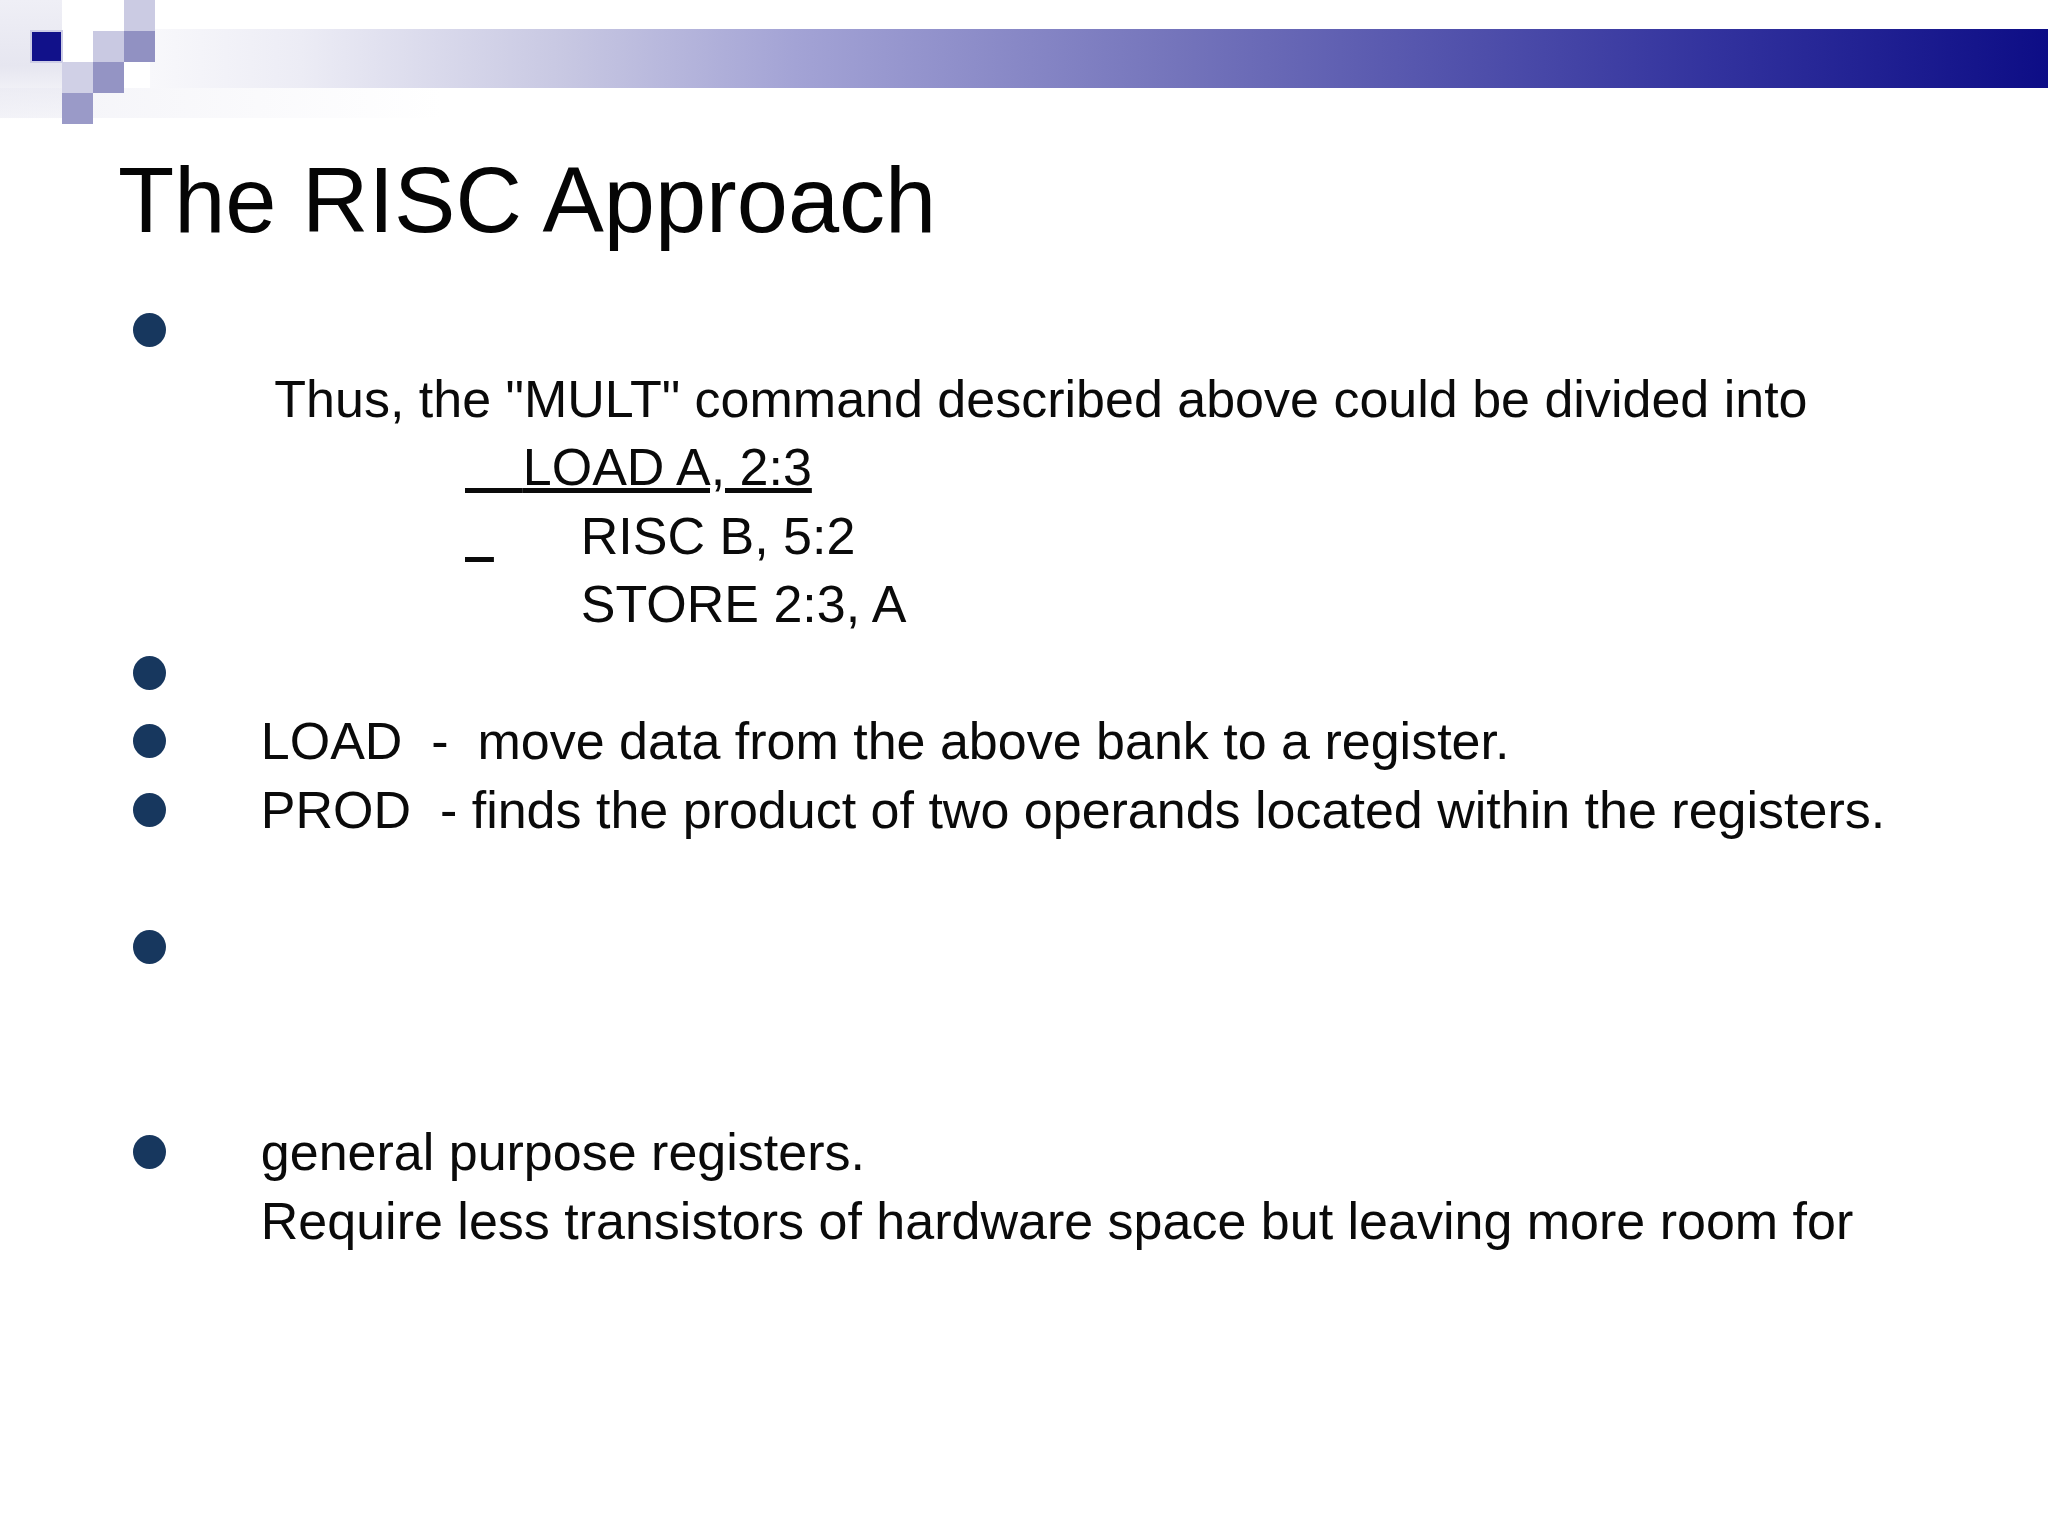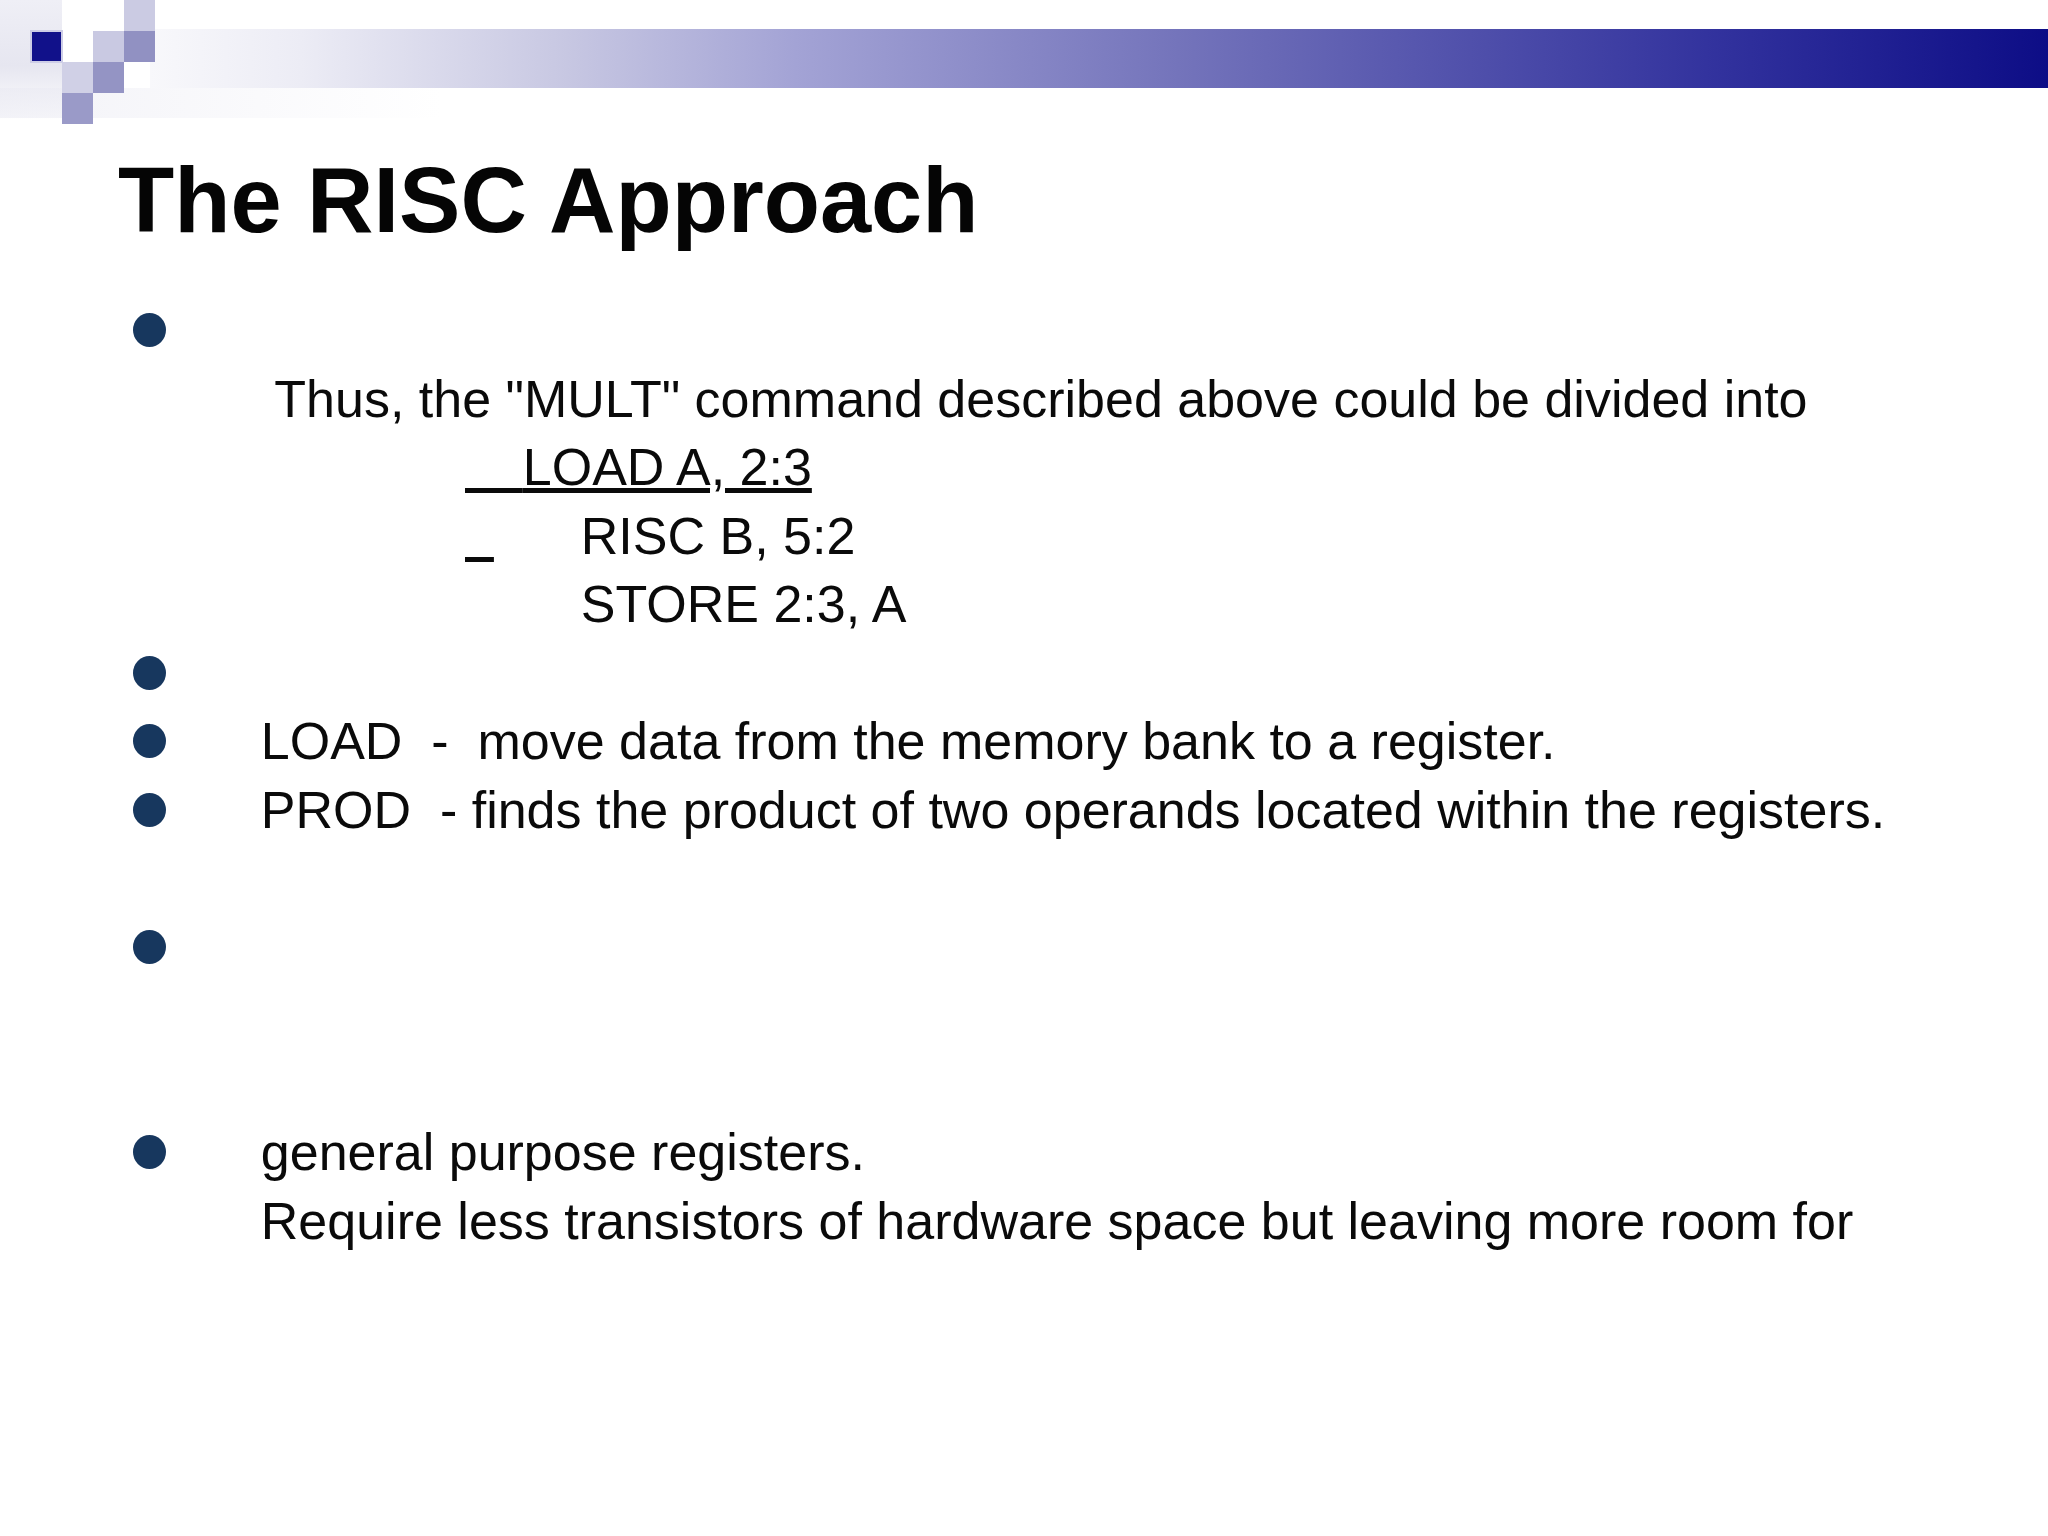--- a/index.html
+++ b/index.html
@@ -32,21 +32,21 @@
   .sq-navy{left:30px;top:30px;width:33px;height:33px;background:#11118a;border:2px solid #cdcde6;box-sizing:border-box;}
   .sq-l1{left:93px;top:31px;width:31px;height:31px;background:#c9c9e2;}
   .sq-l2{left:124px;top:0;width:31px;height:31px;background:#cbcbe3;}
   .sq-m1{left:124px;top:31px;width:31px;height:31px;background:#9191c2;}
   .sq-l3{left:62px;top:62px;width:31px;height:31px;background:#d0d0e6;}
   .sq-m2{left:93px;top:62px;width:31px;height:31px;background:#9494c4;}
   .sq-m3{left:62px;top:93px;width:31px;height:31px;background:#9a9ac8;}
   
   .title{
     position:absolute;left:118px;top:150px;
-    font-size:92px;font-weight:bold;line-height:1.1;
+    font-size:92px;font-weight:normal;line-height:1.1;
     color:#050505;white-space:nowrap;
   }
   
   .content{
     position:absolute;left:133px;top:296px;right:30px;
   }
   .line{
     position:relative;
     height:68.5px;line-height:68.5px;
     font-size:52px;white-space:pre;
@@ -93,21 +93,21 @@
   </div>
 
 
   <div class="line code-b">
     <span>STORE 2:3, A</span>
   </div>
 
   <div class="line"></div>
 
   <div class="line bullet">
-    <span class="dot"></span><span>LOAD  -  move data from the memory bank to a register.</span>
+    <span class="dot"></span><span>LOAD  -  move data from the above bank to a register.</span>
   </div>
 
   <div class="line bullet">
     <span class="dot"></span><span>PROD  - finds the product of two operands located within the registers.</span>
   </div>
 
   <div class="line bullet">
     <span class="dot"></span>
   </div>
 

